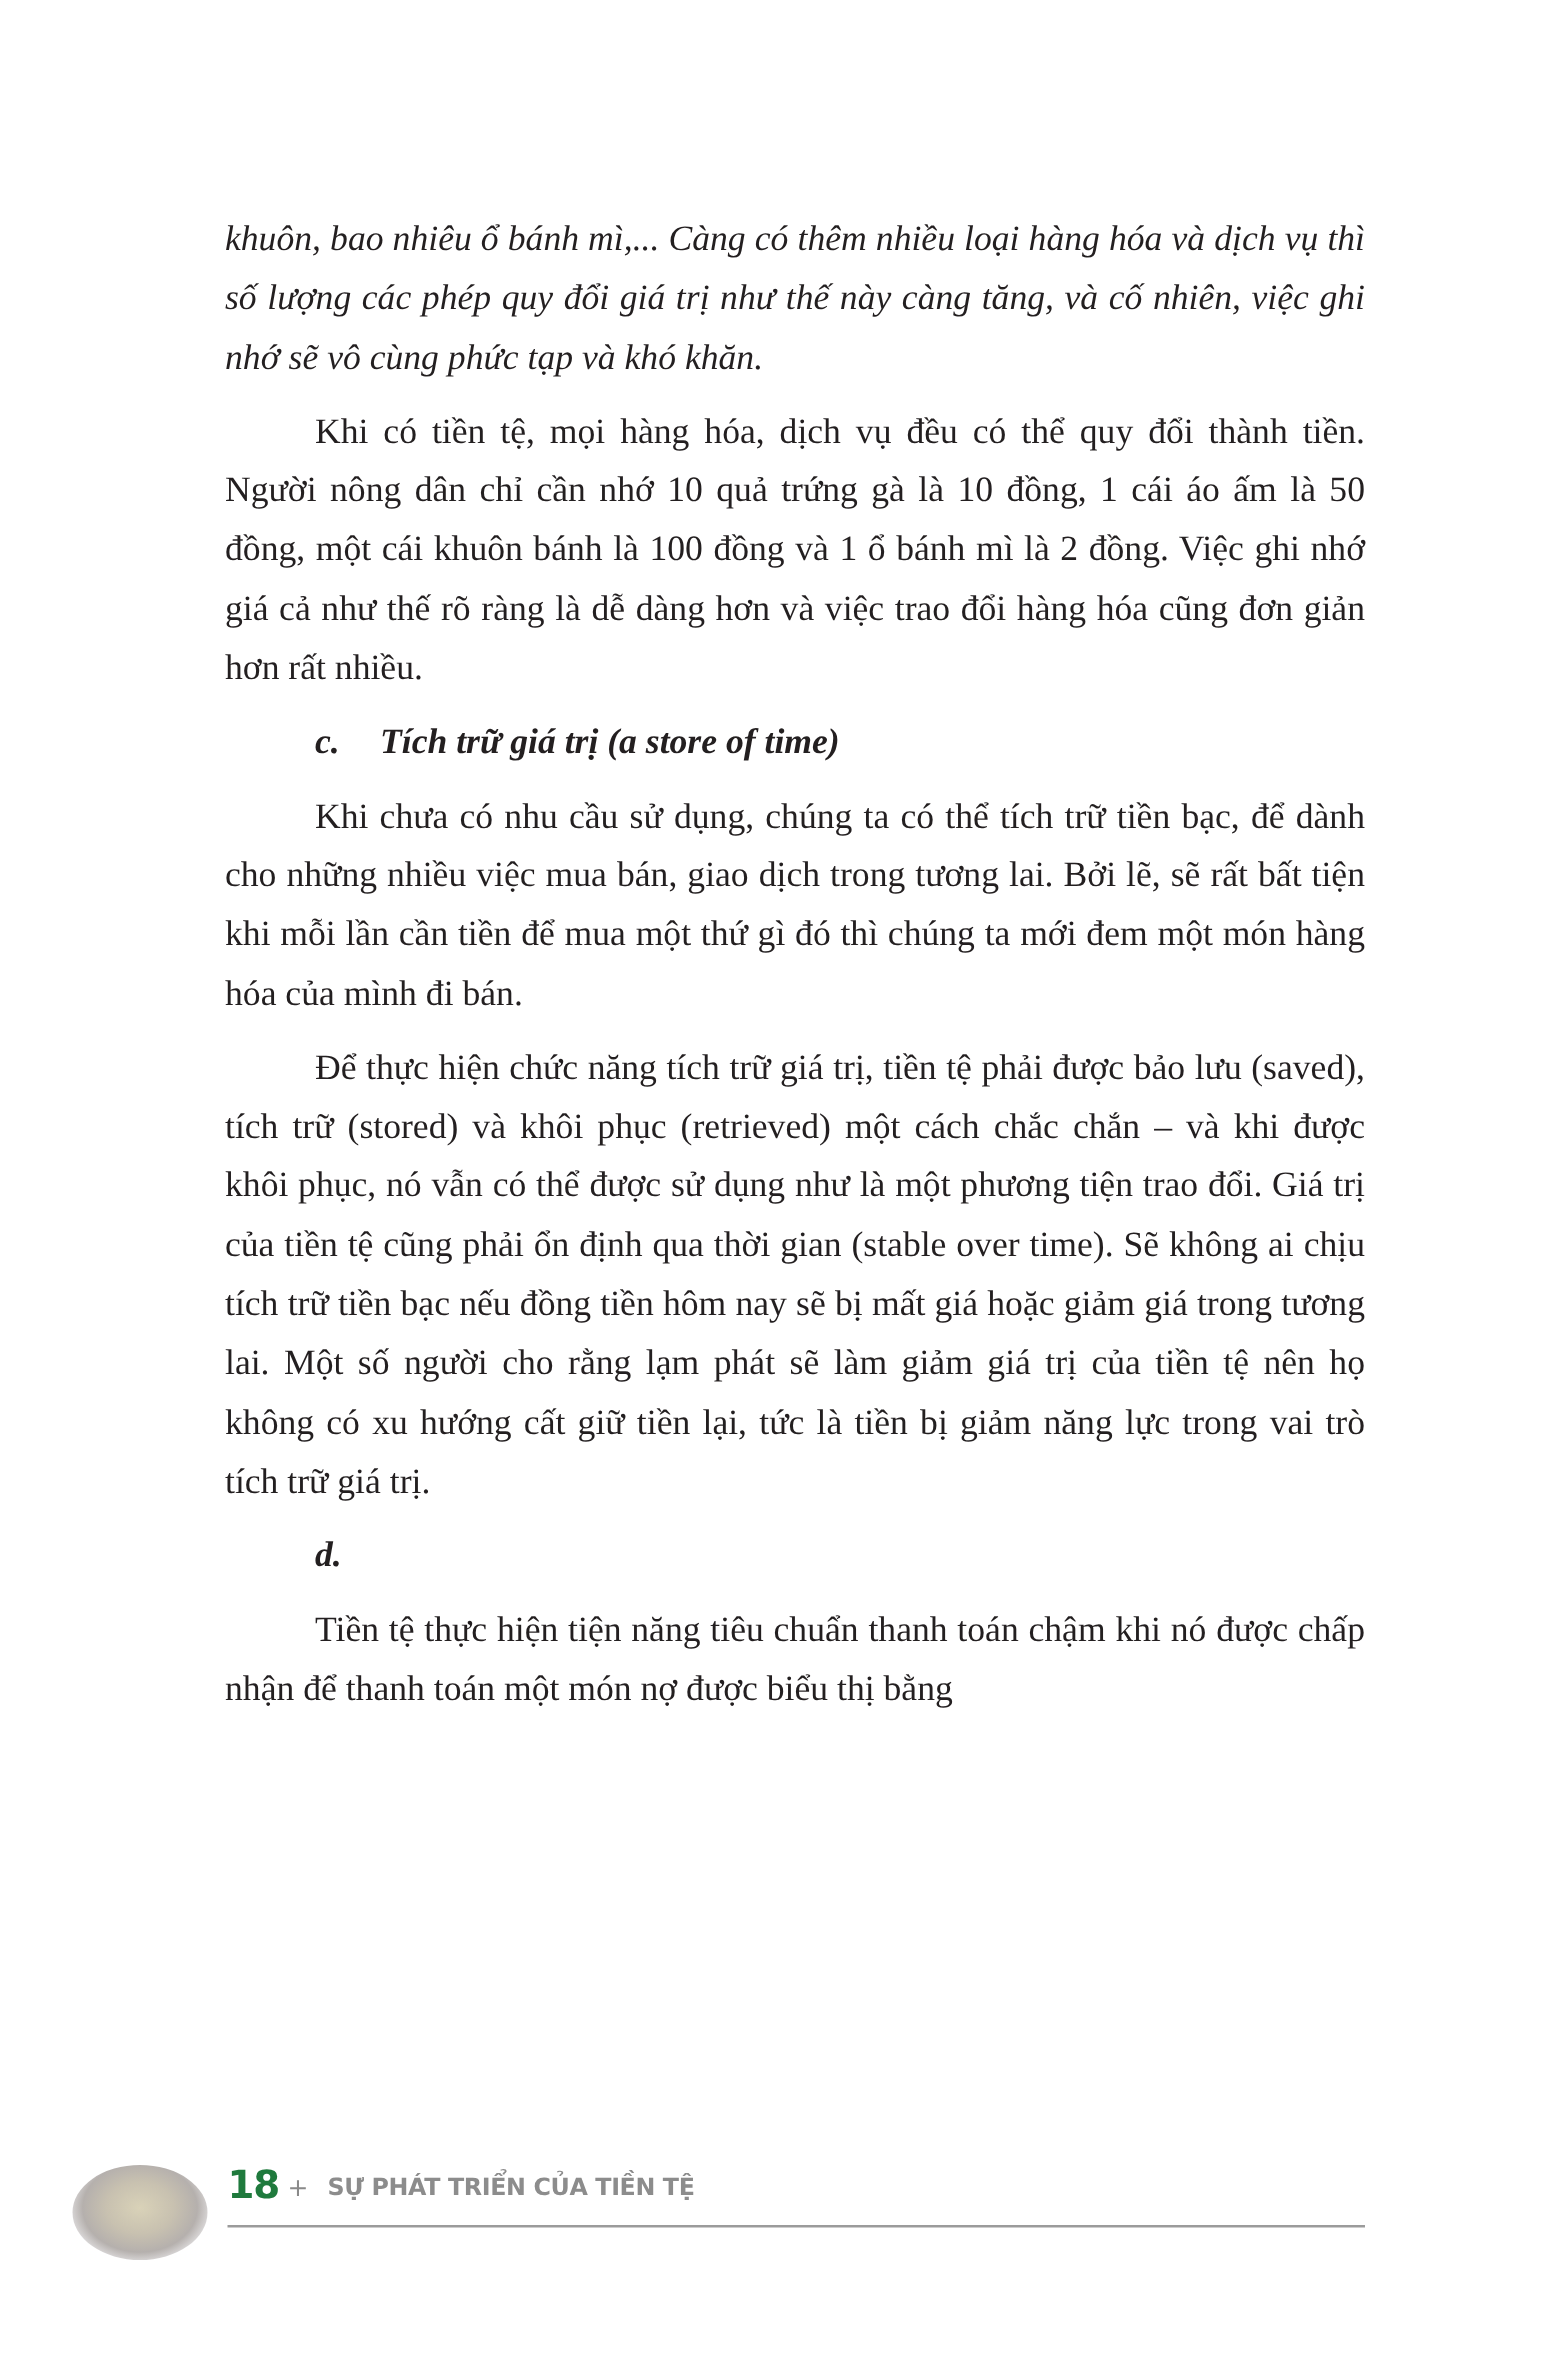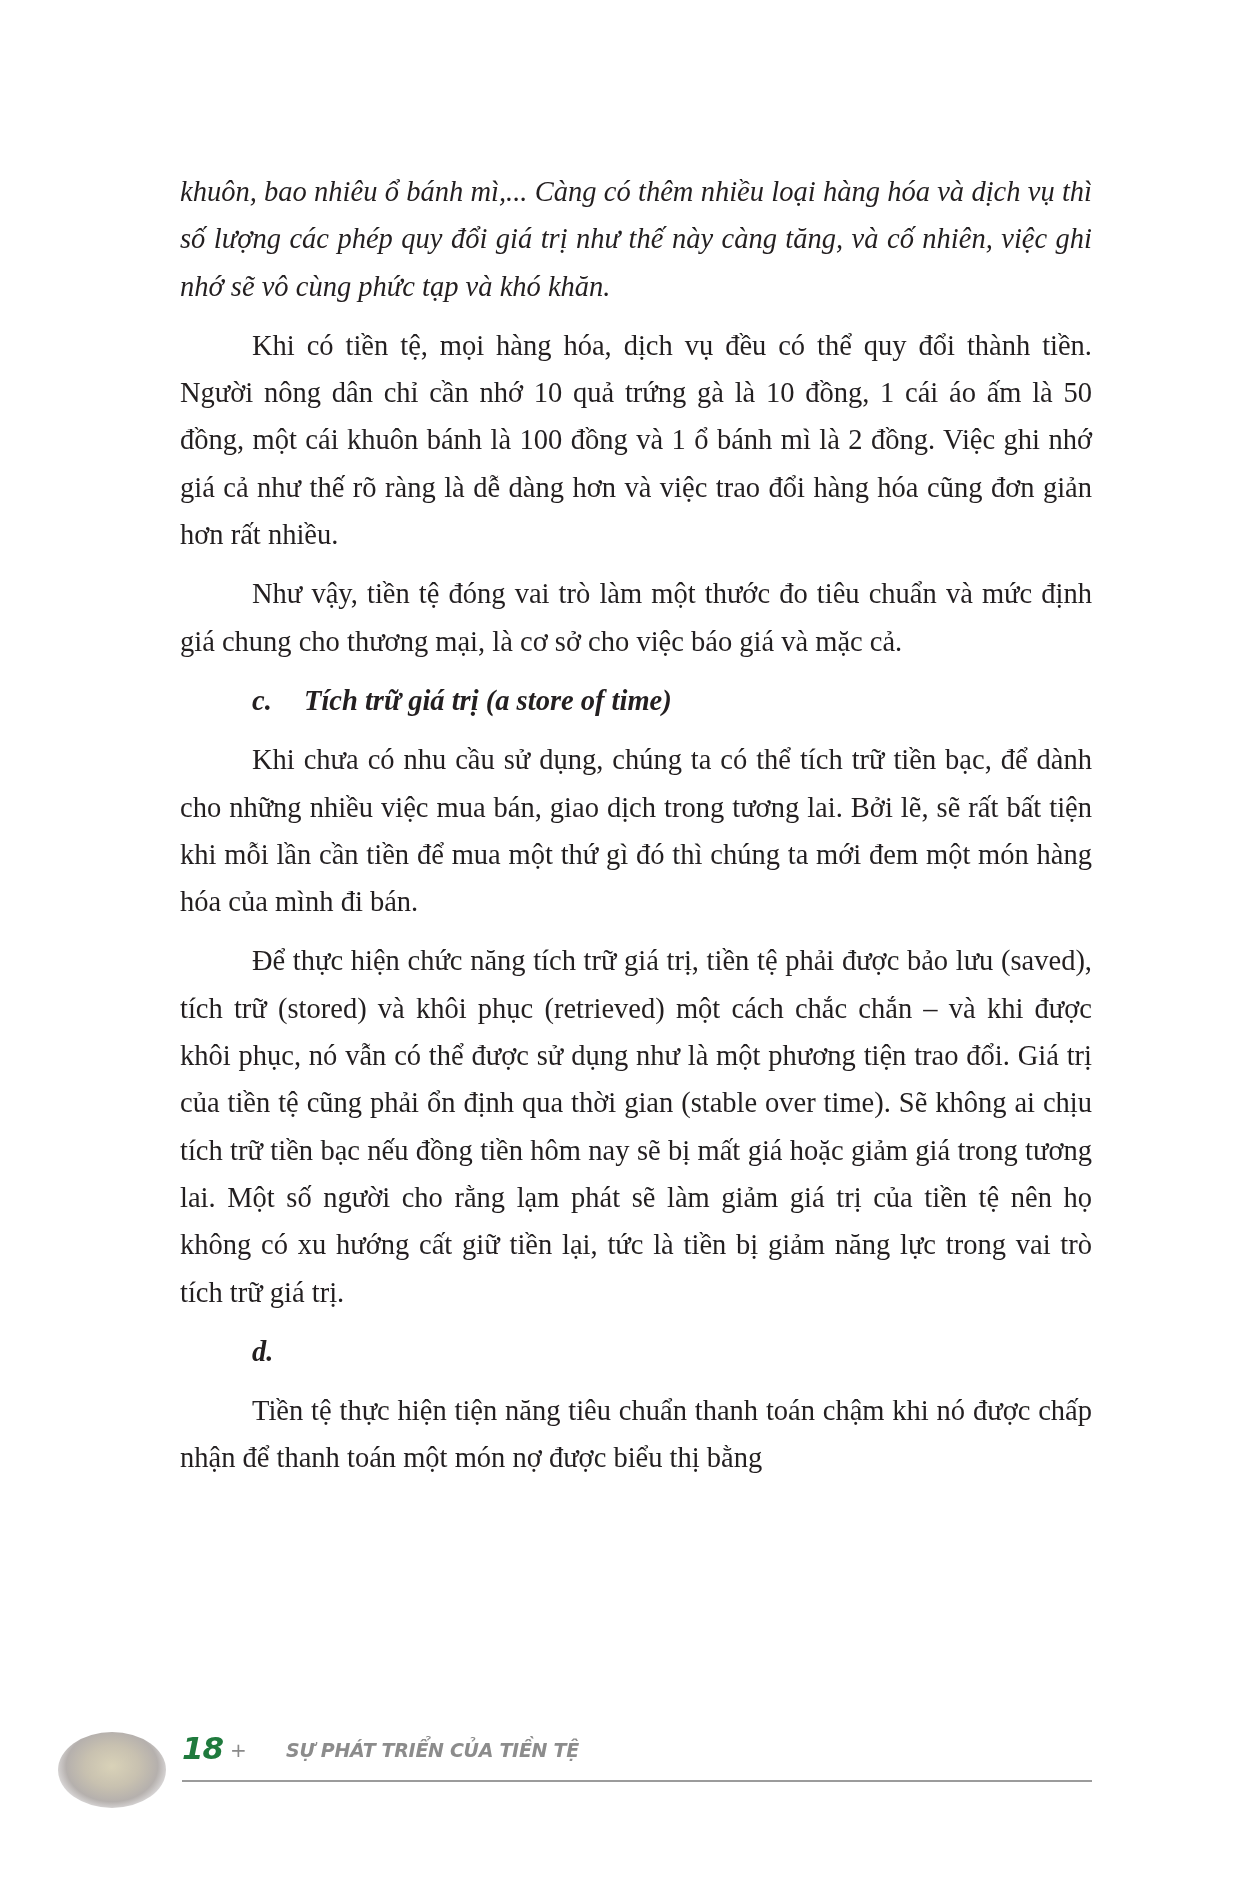--- a/index.html
+++ b/index.html
@@ -14,53 +14,52 @@
     .page p.indent { text-indent: 72px; }
     .page p.first { text-indent: 0; font-style: italic; }
     .heading {
       font-style: italic; font-weight: bold;
       margin: 2px 0 12px 0; display: flex;
     }
     .heading .marker { width: 52px; padding-left: 72px; flex: none; }
     .heading .title-block { flex: 1; }
     .heading .title-line { display: block; }
     .footer {
-      position: absolute; left: 0; top: 1712px; width: 1021px; height: 120px; font-style: italic;
+      position: absolute; left: 0; top: 1712px; width: 1021px; height: 120px;
     }
     .footer .emblem {
       position: absolute; left: 58px; top: 20px; width: 108px; height: 76px;
       border-radius: 50%;
       background: radial-gradient(ellipse at 50% 45%, #d9d2b8 0%, #c8c1b0 35%, #b5b0ad 60%, rgba(220,218,222,0.5) 80%, rgba(255,255,255,0) 100%);
     }
     .footer .page-num {
       position: absolute; left: 182px; top: 18px;
       font-family: "DejaVu Sans", sans-serif; font-weight: bold;
       font-size: 31px; color: #1f7a3d; letter-spacing: -1px;
     }
     .footer .sep {
       position: absolute; left: 230px; top: 26px;
       font-family: "DejaVu Sans", sans-serif; font-size: 20px; color: #8a8a8a;
     }
     .footer .running-title {
       position: absolute; left: 262px; top: 27px;
       font-family: "DejaVu Sans", sans-serif; font-weight: bold;
-      font-size: 19px; color: #8c8c8c; letter-spacing: -0.3px; margin-left: 24px;
+      font-size: 19px; color: #8c8c8c; letter-spacing: -0.3px;
     }
     .footer .rule {
       position: absolute; left: 182px; top: 68px; width: 910px; height: 2px;
       background: #9b9b9b;
     }
   </style>
 </head>
 <body>
 
 <div class="page">
   <p class="first">khuôn, bao nhiêu ổ bánh mì,... Càng có thêm nhiều loại hàng hóa và dịch vụ thì số lượng các phép quy đổi giá trị như thế này càng tăng, và cố nhiên, việc ghi nhớ sẽ vô cùng phức tạp và khó khăn.</p>
   <p class="indent">Khi có tiền tệ, mọi hàng hóa, dịch vụ đều có thể quy đổi thành tiền. Người nông dân chỉ cần nhớ 10 quả trứng gà là 10 đồng, 1 cái áo ấm là 50 đồng, một cái khuôn bánh là 100 đồng và 1 ổ bánh mì là 2 đồng. Việc ghi nhớ giá cả như thế rõ ràng là dễ dàng hơn và việc trao đổi hàng hóa cũng đơn giản hơn rất nhiều.</p>
-  <p class="indent">Như vậy, tiền tệ đóng vai trò làm một thước đo tiêu chuẩn và mức định giá chung cho thương mại, là cơ sở cho việc báo giá và mặc cả.</p>
 
   <div class="heading">
     <span class="marker">c.</span>
     <span class="title-block">Tích trữ giá trị (a store of time)</span>
   </div>
 
   <p class="indent">Khi chưa có nhu cầu sử dụng, chúng ta có thể tích trữ tiền bạc, để dành cho những nhiều việc mua bán, giao dịch trong tương lai. Bởi lẽ, sẽ rất bất tiện khi mỗi lần cần tiền để mua một thứ gì đó thì chúng ta mới đem một món hàng hóa của mình đi bán.</p>
   <p class="indent">Để thực hiện chức năng tích trữ giá trị, tiền tệ phải được bảo lưu (saved), tích trữ (stored) và khôi phục (retrieved) một cách chắc chắn – và khi được khôi phục, nó vẫn có thể được sử dụng như là một phương tiện trao đổi. Giá trị của tiền tệ cũng phải ổn định qua thời gian (stable over time). Sẽ không ai chịu tích trữ tiền bạc nếu đồng tiền hôm nay sẽ bị mất giá hoặc giảm giá trong tương lai. Một số người cho rằng lạm phát sẽ làm giảm giá trị của tiền tệ nên họ không có xu hướng cất giữ tiền lại, tức là tiền bị giảm năng lực trong vai trò tích trữ giá trị.</p>
 
   <div class="heading">

